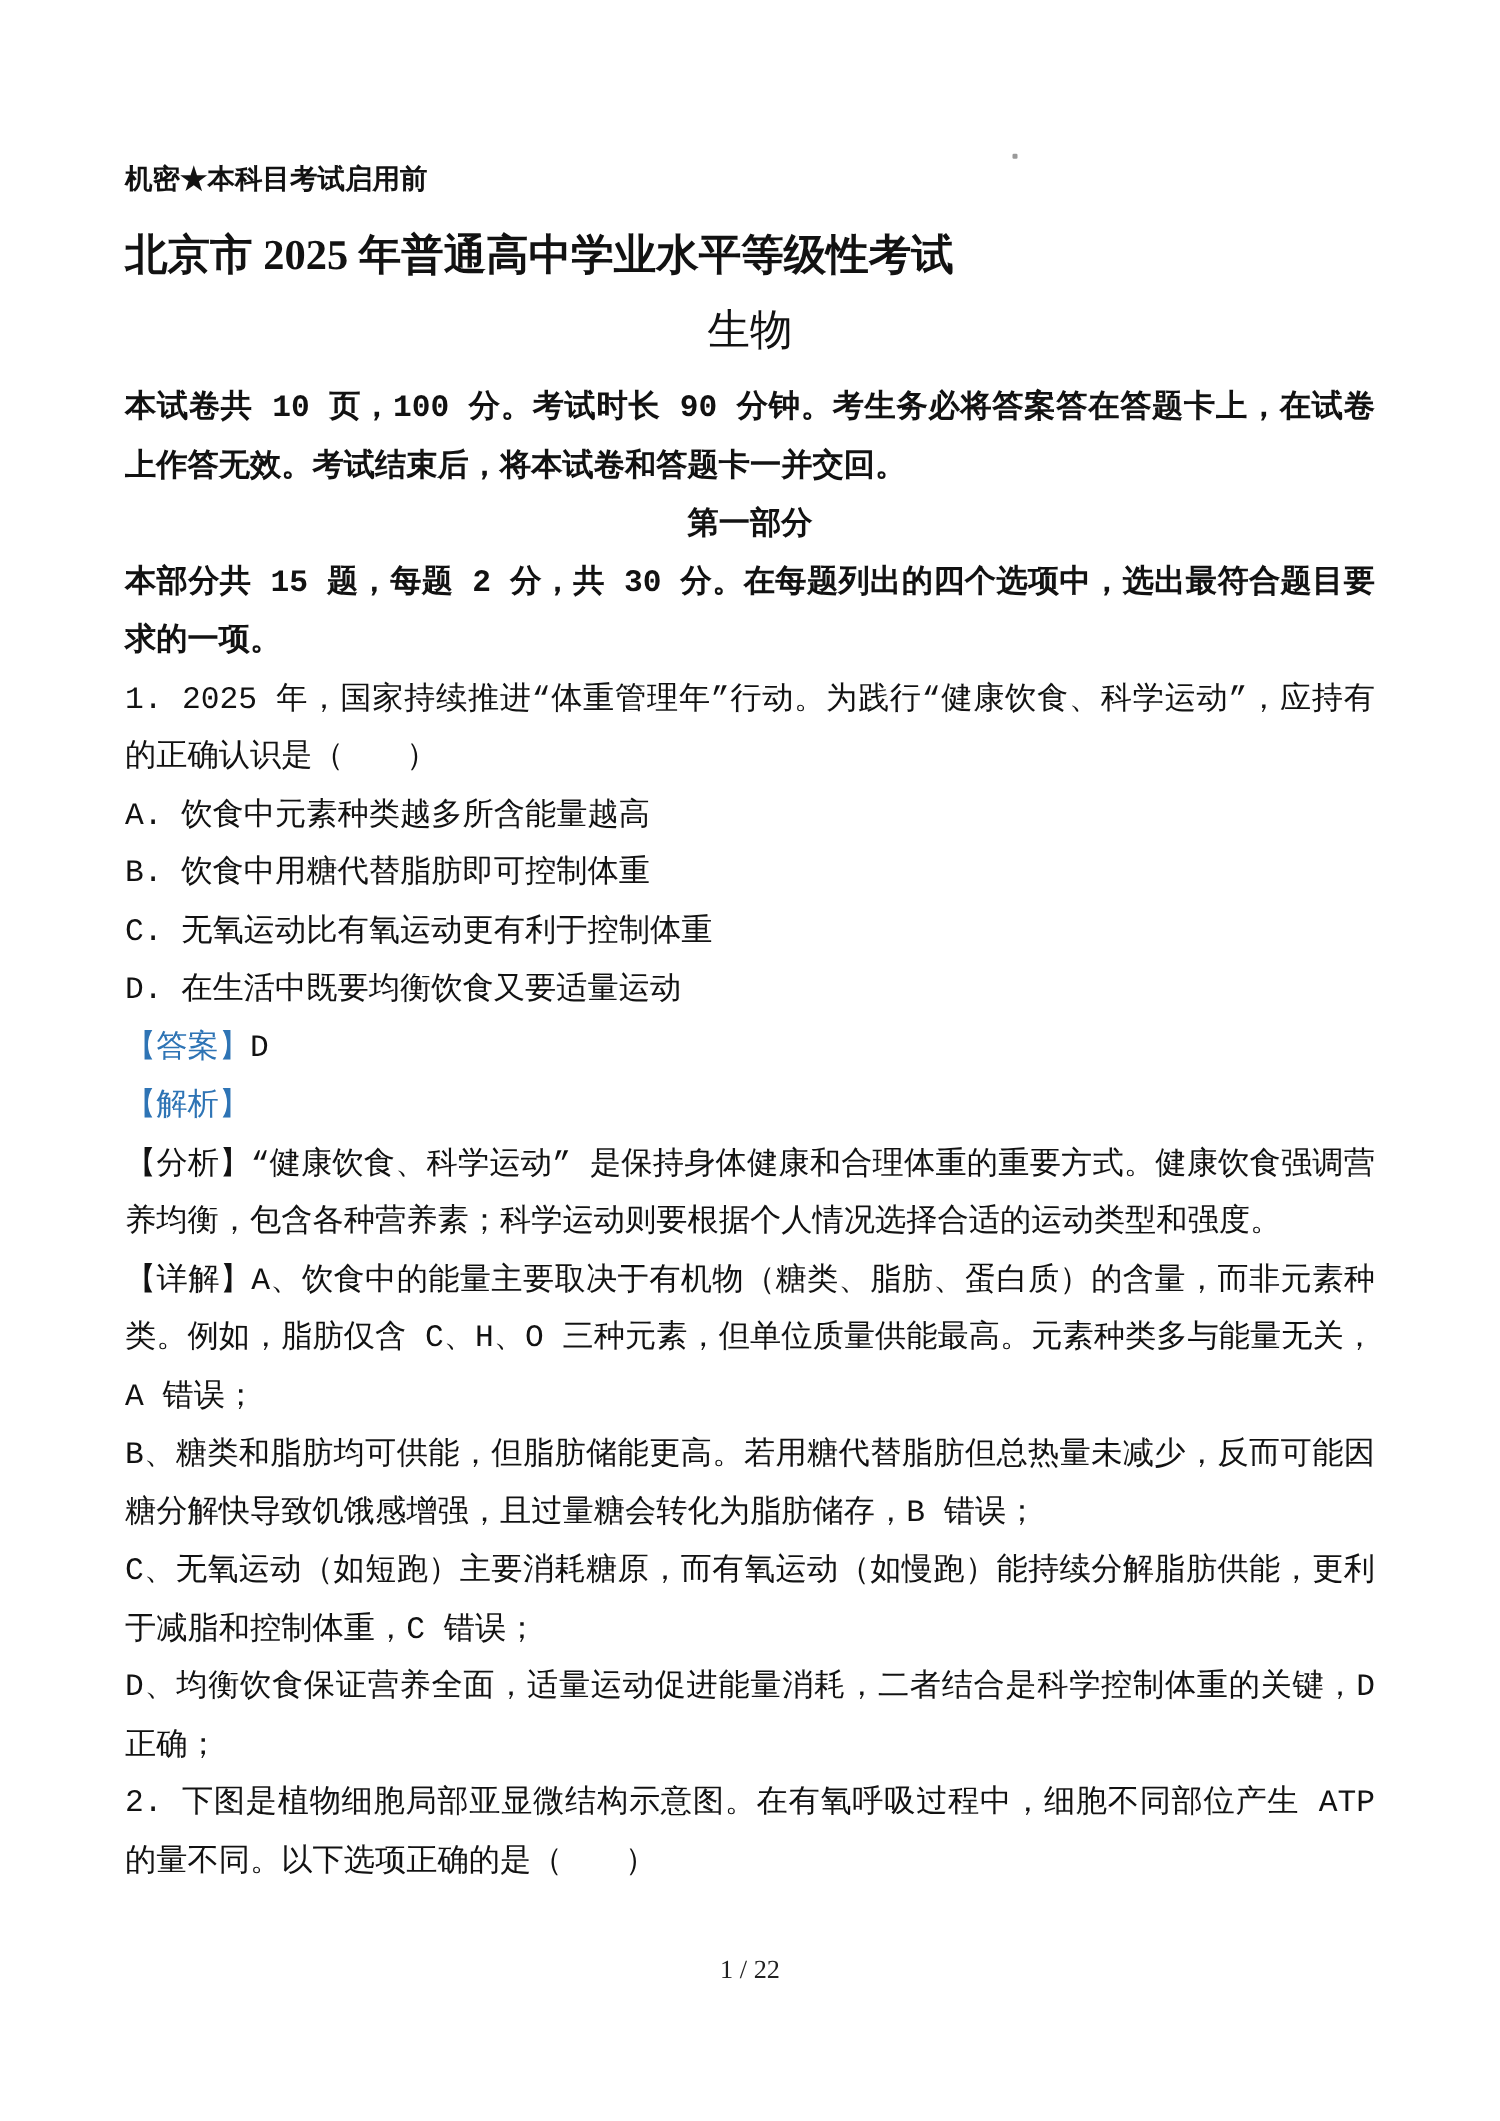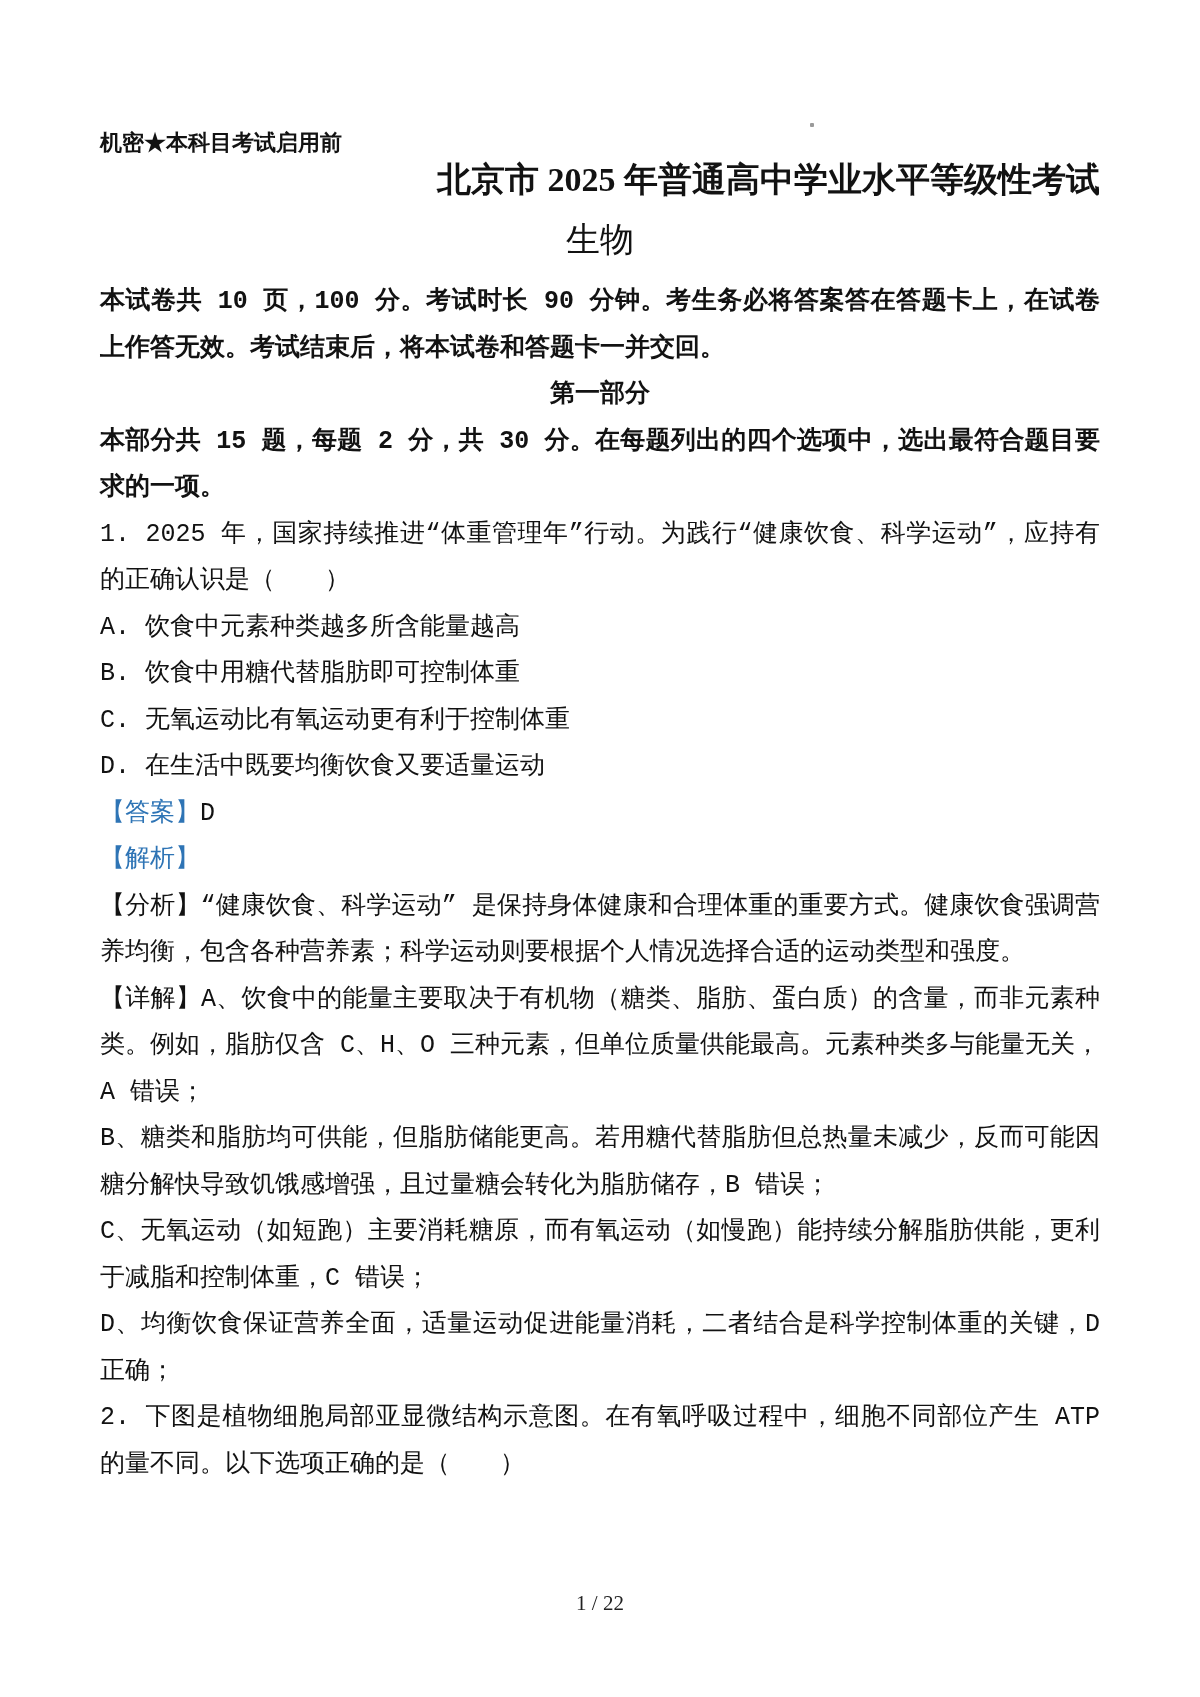--- a/index.html
+++ b/index.html
@@ -22,24 +22,25 @@
     width: 1000px;
   }
   .confidential {
     margin-top: 128px;
     font-size: 22px;
     line-height: 30px;
     font-weight: bold;
     text-align: left;
   }
   .doc-title {
+    margin-top: 25px;
     font-size: 34px;
     line-height: 44px;
     font-weight: bold;
-    text-align: right;
+    text-align: left;
   }
   .doc-subtitle {
     margin-top: 16px;
     font-size: 34px;
     line-height: 44px;
     font-weight: normal;
     text-align: center;
   }
   .body-text {
     margin-top: 17px;
@@ -71,21 +72,20 @@
   }
   .footer {
     position: absolute;
     left: 0;
     top: 1560px;
     width: 1200px;
     text-align: center;
     font-size: 21px;
     line-height: 30px;
     color: #222;
-    margin-top: 28px;
   }
 </style>
 </head>
 <body>
 
 <div class="stray-dot"></div>
 
 <div class="page">
 
   <div class="confidential">机密★本科目考试启用前</div>

